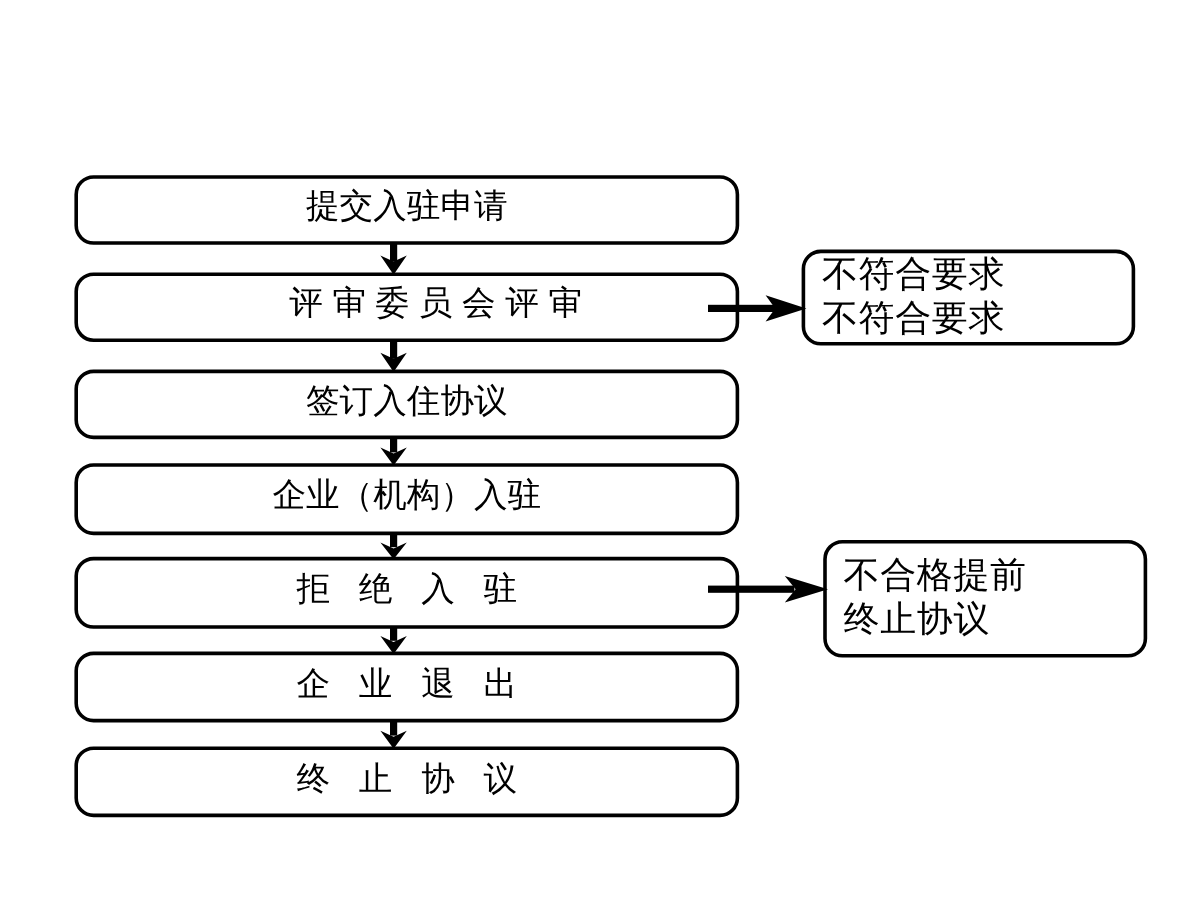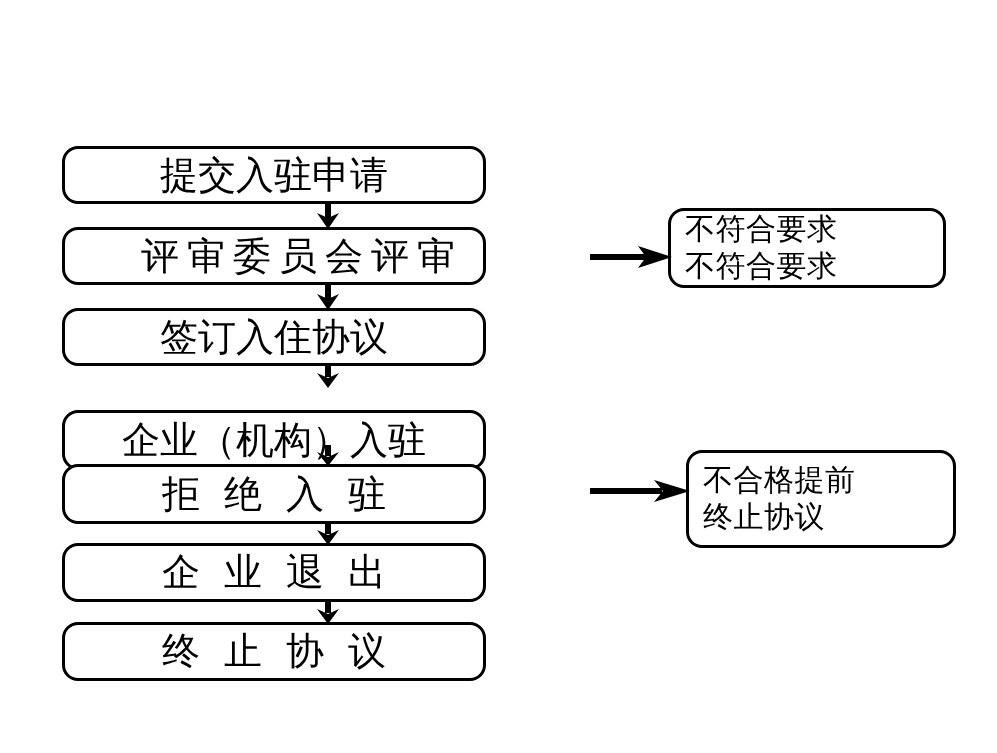--- a/index.html
+++ b/index.html
@@ -44,28 +44,29 @@
     top: 55px;
     width: 272px;
     height: 58px;
     font-size: 31px;
     letter-spacing: 1px;
   }
 
   
   .node.main {
     left: 62px;
-    width: 424px;
-    font-size: 38px;
+    width: 554px;
+    font-size: 28px;
+    font-family: Liberation Mono, monospace;
   }
 
   .node.main.r1 { top: 146px;  height: 58px; }
   .node.main.r2 { top: 227px;  height: 58px; padding-left: 48px; }
   .node.main.r3 { top: 308px;  height: 58px; }
-  .node.main.r4 { top: 386px;  height: 60px; margin-top: 24px; }
+  .node.main.r4 { top: 386px;  height: 60px; }
   .node.main.r5 { top: 464px;  height: 60px; }
   .node.main.r6 { top: 543px;  height: 59px; }
   .node.main.r7 { top: 622px;  height: 59px; }
 
   
   .sp-0  { letter-spacing: 0px; }
   .sp-8  { letter-spacing: 8px;  text-indent: 8px; }
   .sp-24 { letter-spacing: 24px; text-indent: 24px; }
 
   

